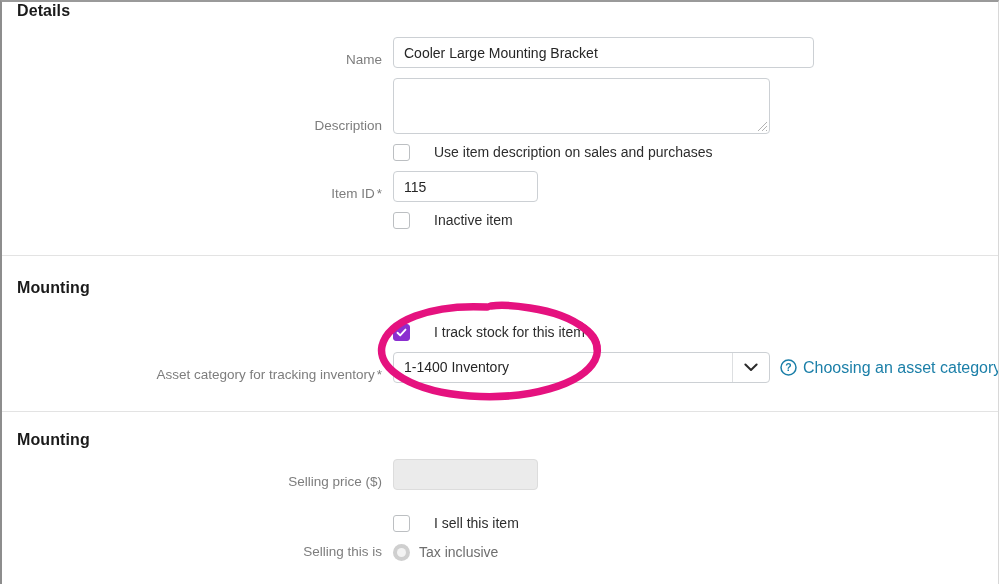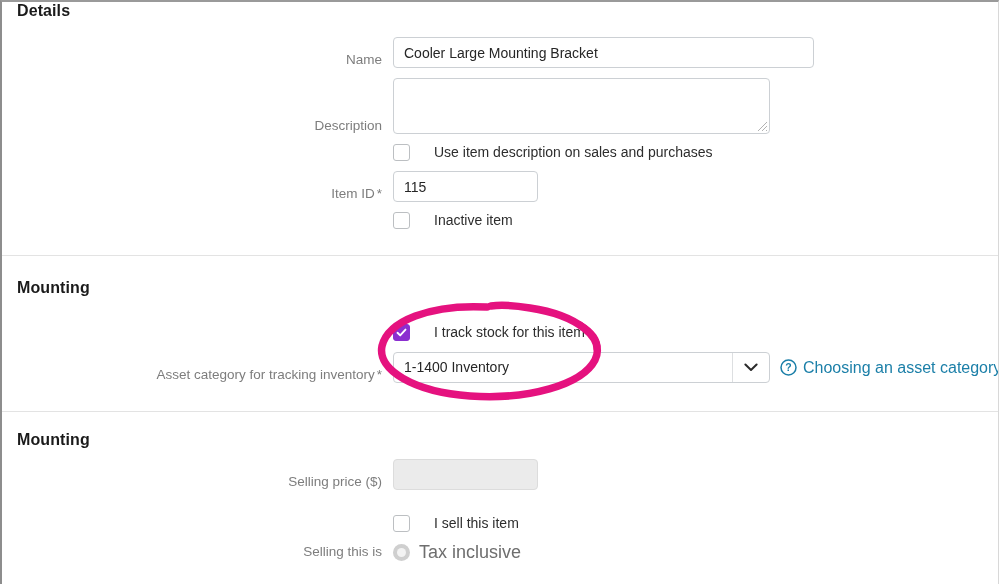--- a/index.html
+++ b/index.html
@@ -151,21 +151,21 @@
     align-items: center;
     justify-content: center;
   }
   .radio .dot {
     width: 9px;
     height: 9px;
     border-radius: 50%;
     background: #f3f3f3;
   }
   .radio-label {
-    font-size: 18px;
+    font-size: 14px;
     color: #6e6e6e;
     margin-left: 9px;
     line-height: 17px;
     white-space: nowrap;
   }
 
   
   .select-wrap {
     position: relative;
     width: 377px;

